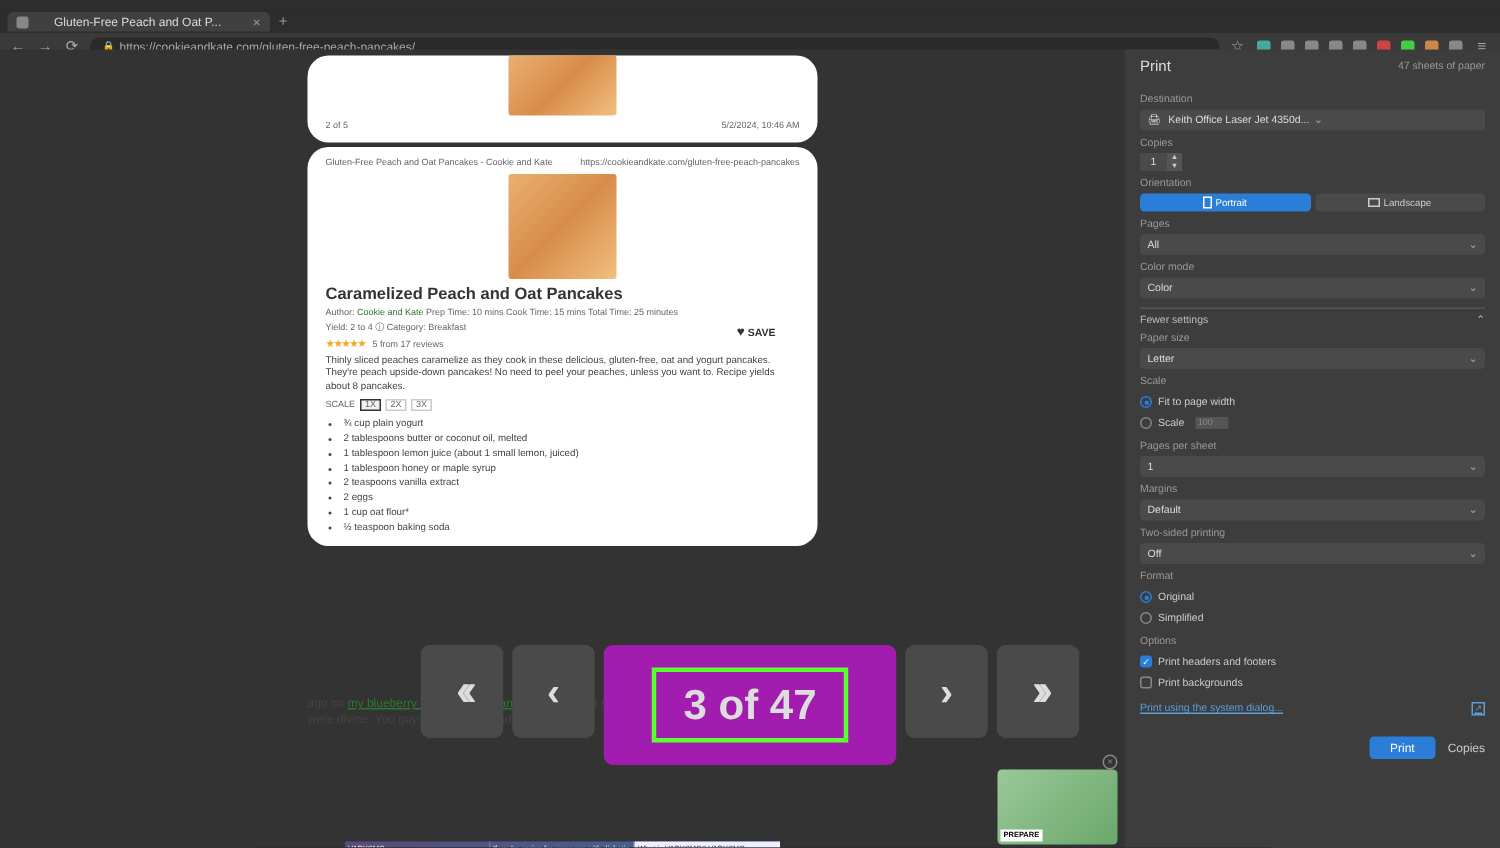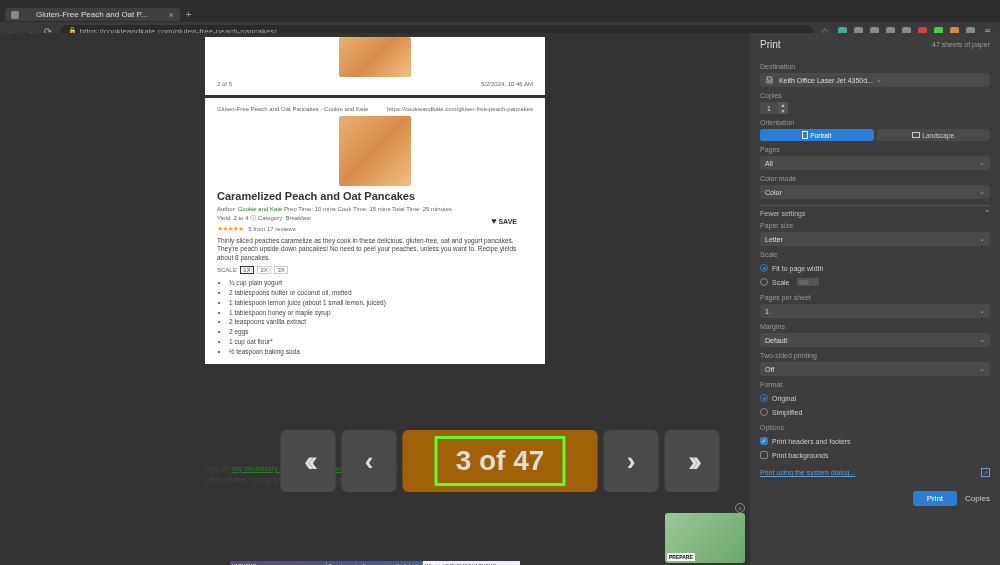--- a/index.html
+++ b/index.html
@@ -16,21 +16,21 @@
 .nav-btn { color: #aaa; font-size: 10px; width: 12px; text-align: center; }
 .url-field { flex: 1; background: #2a2a2a; border-radius: 9px; padding: 2px 8px; font-size: 8px; color: #aaa; display: flex; align-items: center; gap: 3px; }
 .lock { font-size: 7px; }
 .toolbar-icons { display: flex; gap: 7px; align-items: center; }
 .t-icon { width: 9px; height: 9px; border-radius: 2px; }
 
 .content-area { position: absolute; top: 33px; left: 0; right: 0; bottom: 0; display: flex; }
 .page-viewport { flex: 1; background: #333; overflow: hidden; position: relative; padding-top: 2px; }
 .page-stack { position: absolute; left: 50%; transform: translateX(-50%); width: 340px; }
 
-.print-page { background: white; padding: 8px 12px; margin-bottom: 3px; position: relative; font-size: 7px; color: #333; }
+.print-page { background: white; padding: 8px 12px; margin-bottom: 3px; position: relative; font-size: 7px; color: #333; border-radius: 14px; }
 .page-header { display: flex; justify-content: space-between; font-size: 6px; color: #666; margin-bottom: 4px; }
 .page-footer { display: flex; justify-content: space-between; font-size: 6px; color: #666; margin-top: 4px; }
 .page-img { width: 72px; height: 40px; background: linear-gradient(135deg,#e8b070,#d98c4a,#f0c080); border-radius: 2px; margin: 2px auto 4px; display: block; }
 .page-img.big { height: 70px; }
 .recipe-title { font-size: 11px; font-weight: bold; color: #333; margin: 4px 0; }
 .recipe-meta { font-size: 6px; color: #666; margin-bottom: 2px; }
 .recipe-meta a { color: #2a7a2a; }
 .save-btn { position: absolute; right: 28px; top: 118px; font-size: 7px; font-weight: bold; }
 .heart { font-size: 9px; }
 .stars { color: #f5a623; font-size: 7px; letter-spacing: -1px; }
@@ -84,21 +84,21 @@
 .sys-link { color: #5a9ed8; font-size: 7px; text-decoration: underline; margin-top: 6px; display: flex; justify-content: space-between; align-items: center; }
 .sys-link-icon { width: 9px; height: 9px; border: 1px solid #5a9ed8; font-size: 6px; text-align: center; line-height: 8px; }
 .ps-actions { display: flex; gap: 8px; justify-content: flex-end; margin-top: 14px; }
 .btn-print { background: #2a7ed8; color: white; border: none; padding: 3px 14px; border-radius: 3px; font-size: 8px; }
 .btn-cancel { background: none; color: #ccc; border: none; font-size: 8px; }
 
 
 .paginator { position: absolute; top: 430px; left: 50%; transform: translateX(-50%); display: flex; gap: 6px; z-index: 100; }
 .pg-btn { width: 55px; height: 62px; background: #4a4a4a; border-radius: 6px; display: flex; align-items: center; justify-content: center; color: #ddd; font-size: 26px; font-weight: bold; }
 .pg-dbl { font-size: 30px; letter-spacing: -6px; }
-.pg-counter { width: 195px; height: 62px; background: #a16207; border-radius: 6px; display: flex; align-items: center; justify-content: center; }
+.pg-counter { width: 195px; height: 80px; background: #a21caf; border-radius: 6px; display: flex; align-items: center; justify-content: center; }
 .pg-counter-inner { border: 3px solid #5aff30; padding: 6px 18px; font-size: 28px; font-weight: bold; color: #ddd; }
 </style>
 </head>
 <body>
 
 <div class="title-bar"></div>
 <div class="tab-bar">
   <div class="tab">
     <span class="tab-icon"></span>
     <span>Gluten-Free Peach and Oat P...</span>

